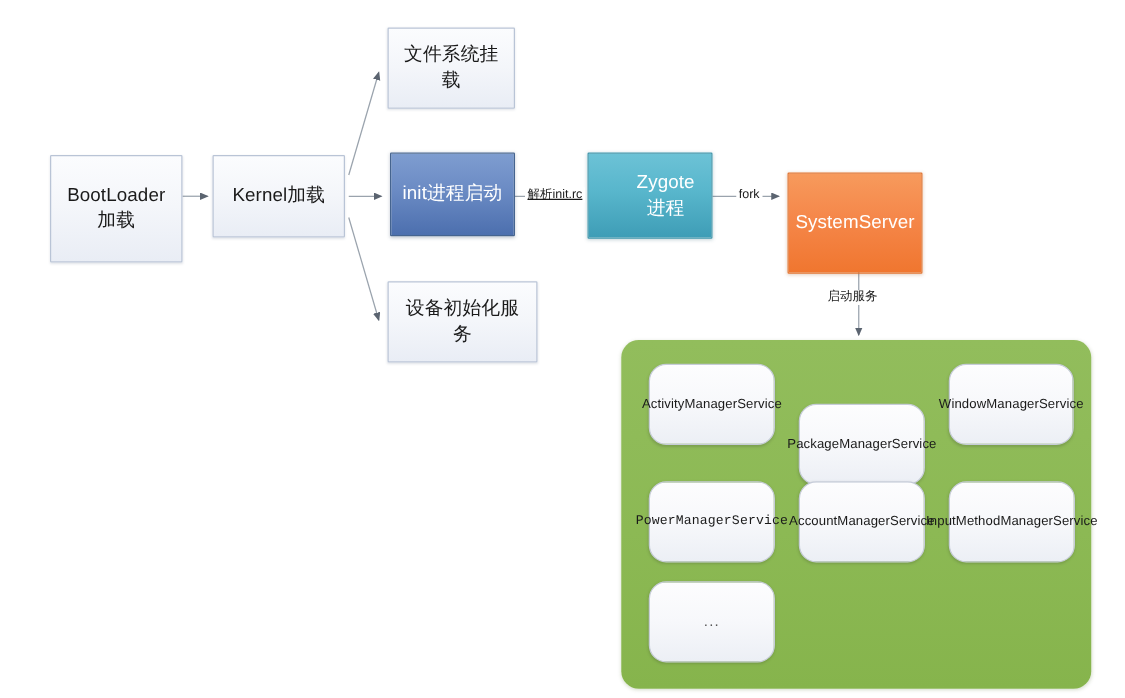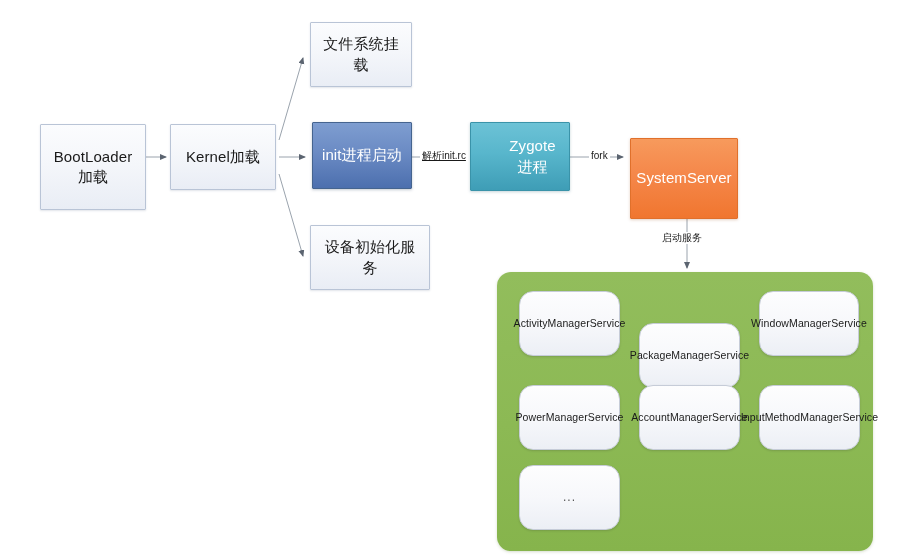--- a/index.html
+++ b/index.html
@@ -153,17 +153,17 @@
 
   <div class="edge-label" id="lbl-fork" style="left: 589px; top: 150px;">fork</div>
 
   <div class="edge-label" id="lbl-start-services" style="left: 660px; top: 232px;">启动服务</div>
 
   <div id="service-container" style="left: 497px; top: 272px; width: 376px; height: 279px;"></div>
 
 <div class="node service" style="position: absolute; left: 519px; top: 291px; width: 101px; height: 65px;">ActivityManagerService</div>
     <div class="node service" style="position: absolute; left: 639px; top: 291px; width: 101px; height: 65px; margin-top: 32px;">PackageManagerService</div>
     <div class="node service" style="position: absolute; left: 759px; top: 291px; width: 100px; height: 65px; text-align: right;">WindowManagerService</div>
-    <div class="node service" style="position: absolute; left: 519px; top: 385px; width: 101px; height: 65px;">PowerManagerService</div>
+    <div class="node service" style="position: absolute; left: 519px; top: 385px; width: 101px; height: 65px; font-family: Liberation Mono, monospace;">PowerManagerService</div>
     <div class="node service" style="position: absolute; left: 639px; top: 385px; width: 101px; height: 65px;">AccountManagerService</div>
     <div class="node service" style="position: absolute; left: 759px; top: 385px; width: 101px; height: 65px;">InputMethodManagerService</div>
     <div class="node service ellipsis" style="position: absolute; left: 519px; top: 465px; width: 101px; height: 65px;">...</div>
   </div>
 
 </body></html>

